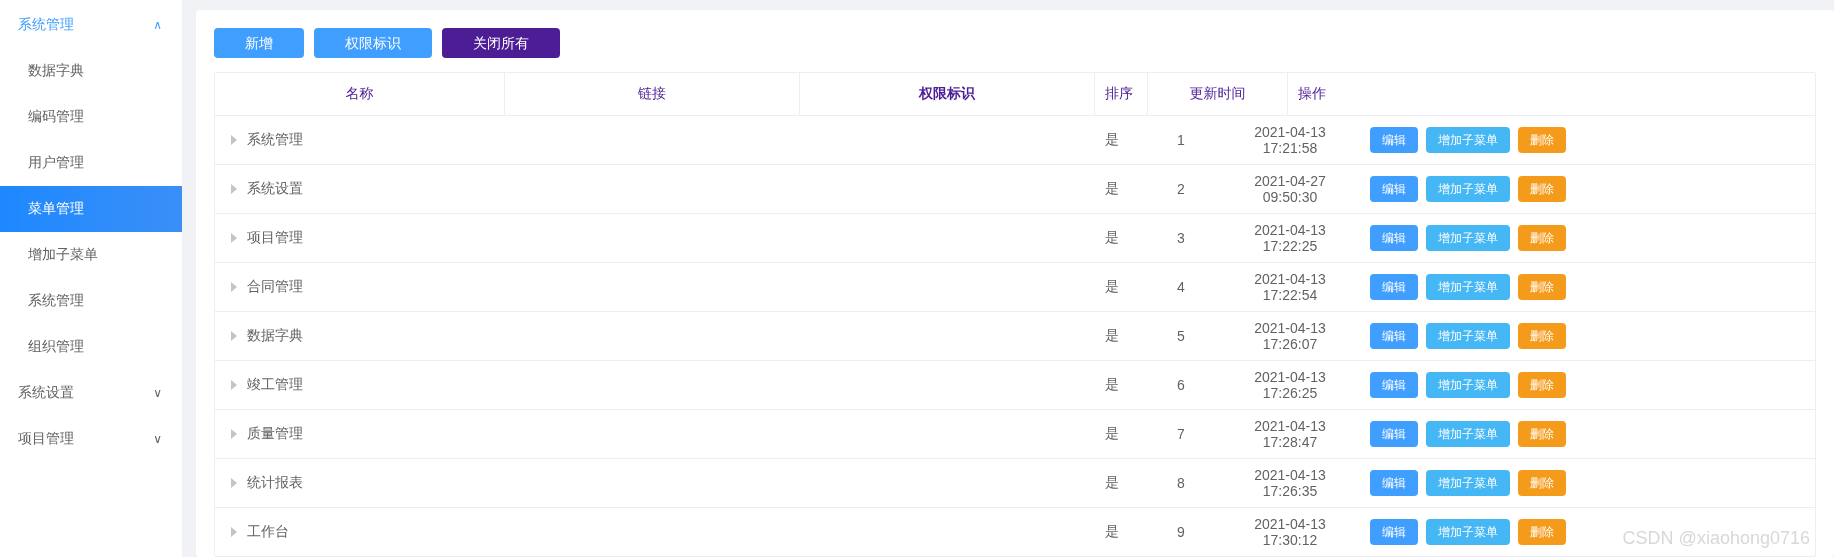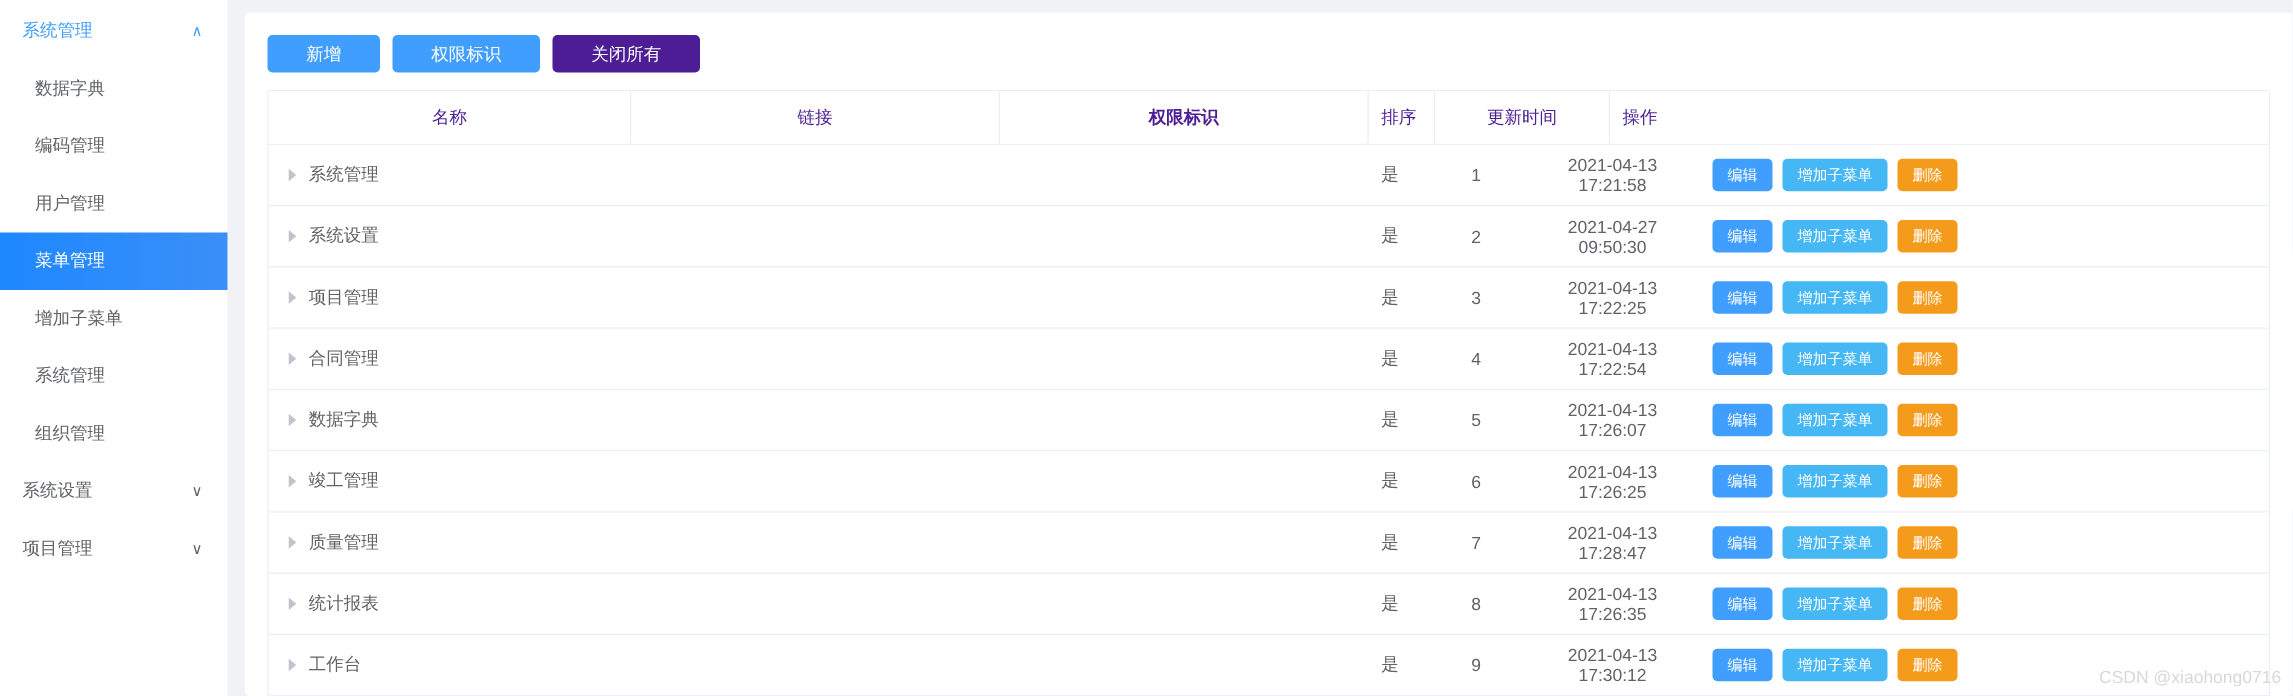--- a/index.html
+++ b/index.html
@@ -119,23 +119,23 @@
       border-top: 5px solid transparent;
       border-bottom: 5px solid transparent;
       border-left: 6px solid #c0c4cc;
       margin: 0 10px 0 6px;
       cursor: pointer;
     }
     .td.col-name { padding-left: 10px; }
     .watermark {
       position: fixed;
       bottom: 8px;
-      right: 9px;
+      right: 24px;
       color: #d8d8d8;
-      font-size: 14px;
+      font-size: 18px;
       pointer-events: none;
     }
     .chev-up::before { content: "\2227"; }
     .chev-down::before { content: "\2228"; }
   </style>
 </head>
 <body>
 
 <div class="layout">
 

